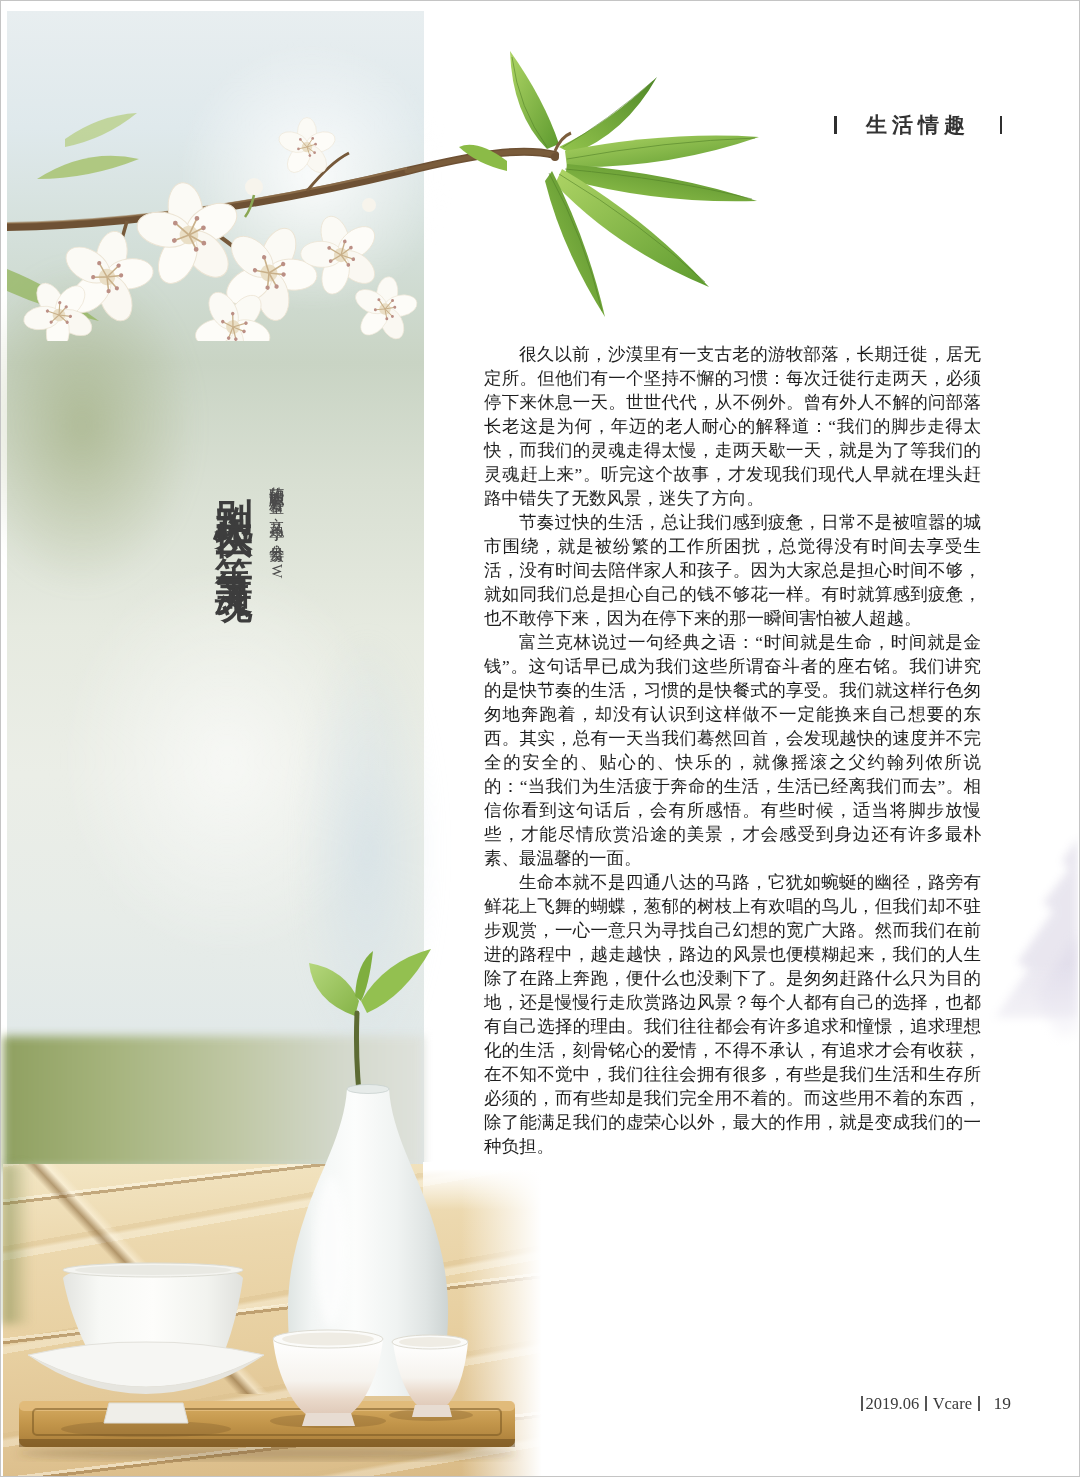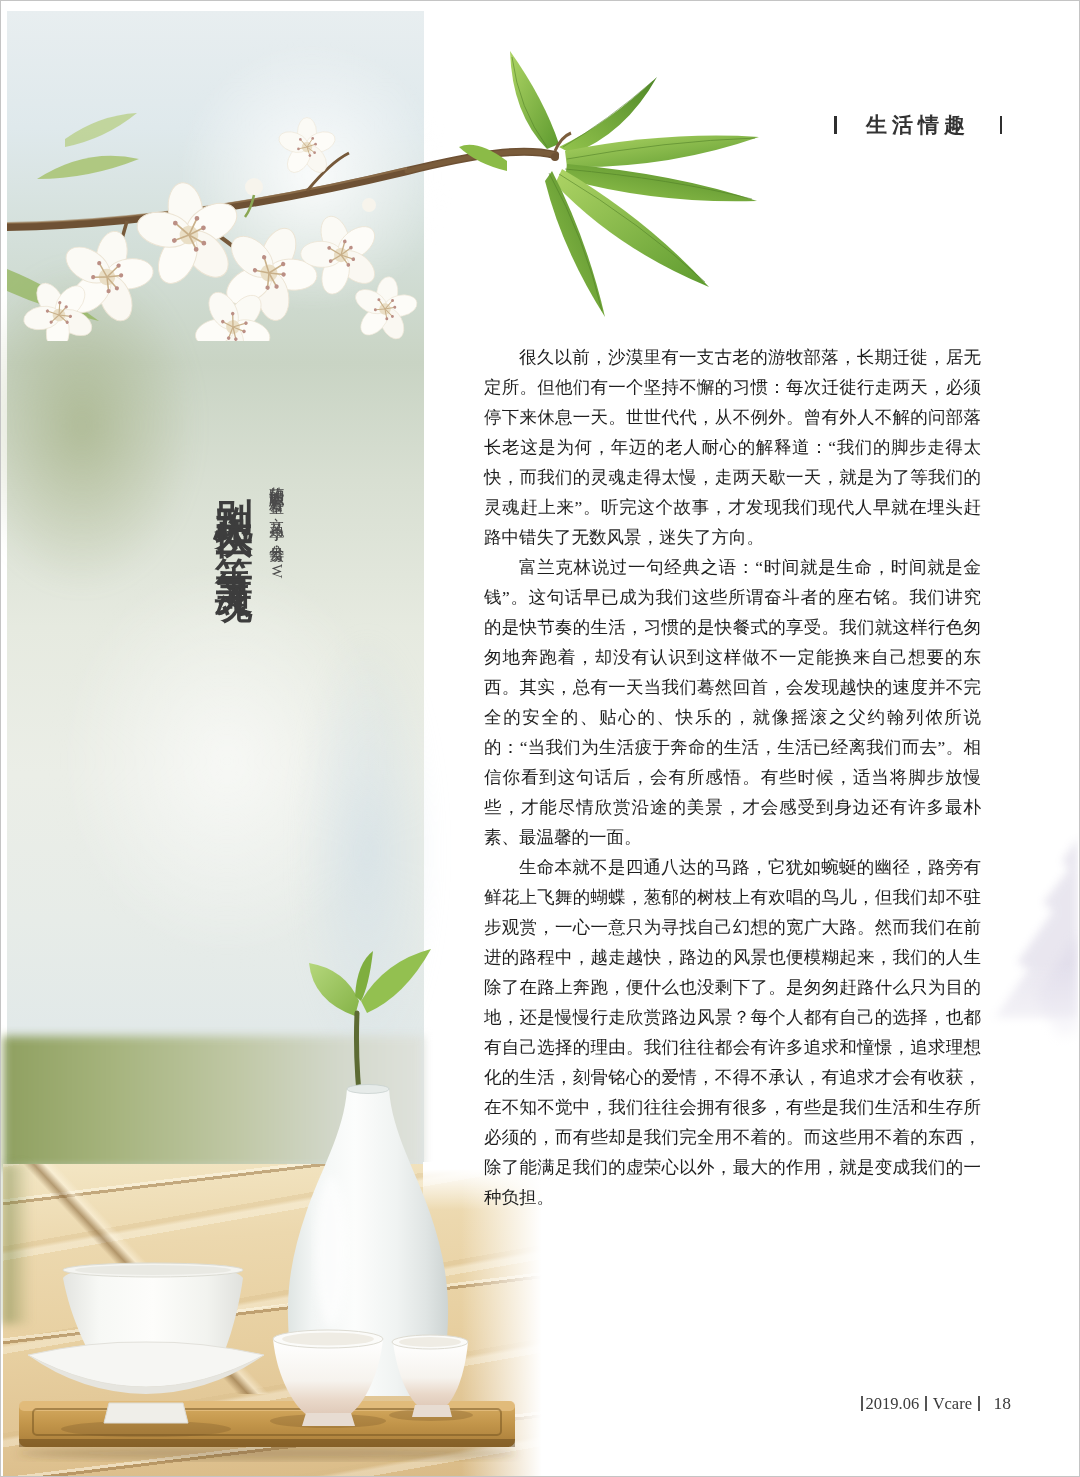--- a/index.html
+++ b/index.html
@@ -62,21 +62,21 @@
   .title-block{position:absolute;left:210px;top:468px;height:430px;z-index:4;display:flex;flex-direction:row;}
   .main-title{writing-mode:vertical-rl;text-orientation:mixed;
     font-family:"DejaVu Sans","Liberation Sans",sans-serif;font-weight:bold;
     font-size:38px;color:#3d3d3d;letter-spacing:7px;line-height:1.15;}
   .title-part2{display:inline-block;margin-top:30px;}
   .byline{writing-mode:vertical-rl;text-orientation:mixed;margin-left:11px;padding-top:6px;
     font-size:15px;color:#4a4a4a;letter-spacing:1.5px;line-height:1.4;}
 
   
   .article{position:absolute;left:483px;top:341px;width:497px;z-index:5;}
-  .article p{margin:0;text-indent:2em;font-size:17.5px;line-height:30px;
+  .article p{margin:0;text-indent:2em;font-size:17.5px;line-height:24px;
     text-align:justify;color:#1e1e1e;}
 
   
   .footer{position:absolute;left:852px;top:1392px;z-index:5;display:flex;align-items:center;
     font-size:16.5px;color:#3a3a3a;padding-left:8px;}
   .fbar{width:1.5px;height:15px;background:#555;margin:0 6px;}
   .fbar.first{margin-left:0;margin-right:3px;}
   .page-num{font-size:17.5px;margin-left:8px;}
 </style>
 </head>
@@ -293,26 +293,27 @@
 
   <div class="title-block">
     <div class="main-title">
       <span>别跑太快</span><span class="title-part2">等一等灵魂</span>
     </div>
     <div class="byline">药物研究中心分析室　文/马小翠　分类号：SW</div>
   </div>
 
   <div class="article">
     <p>很久以前，沙漠里有一支古老的游牧部落，长期迁徙，居无定所。但他们有一个坚持不懈的习惯：每次迁徙行走两天，必须停下来休息一天。世世代代，从不例外。曾有外人不解的问部落长老这是为何，年迈的老人耐心的解释道：“我们的脚步走得太快，而我们的灵魂走得太慢，走两天歇一天，就是为了等我们的灵魂赶上来”。听完这个故事，才发现我们现代人早就在埋头赶路中错失了无数风景，迷失了方向。</p>
+    <p>节奏过快的生活，总让我们感到疲惫，日常不是被喧嚣的城市围绕，就是被纷繁的工作所困扰，总觉得没有时间去享受生活，没有时间去陪伴家人和孩子。因为大家总是担心时间不够，就如同我们总是担心自己的钱不够花一样。有时就算感到疲惫，也不敢停下来，因为在停下来的那一瞬间害怕被人超越。</p>
     <p>富兰克林说过一句经典之语：“时间就是生命，时间就是金钱”。这句话早已成为我们这些所谓奋斗者的座右铭。我们讲究的是快节奏的生活，习惯的是快餐式的享受。我们就这样行色匆匆地奔跑着，却没有认识到这样做不一定能换来自己想要的东西。其实，总有一天当我们蓦然回首，会发现越快的速度并不完全的安全的、贴心的、快乐的，就像摇滚之父约翰列侬所说的：“当我们为生活疲于奔命的生活，生活已经离我们而去”。相信你看到这句话后，会有所感悟。有些时候，适当将脚步放慢些，才能尽情欣赏沿途的美景，才会感受到身边还有许多最朴素、最温馨的一面。</p>
     <p>生命本就不是四通八达的马路，它犹如蜿蜒的幽径，路旁有鲜花上飞舞的蝴蝶，葱郁的树枝上有欢唱的鸟儿，但我们却不驻步观赏，一心一意只为寻找自己幻想的宽广大路。然而我们在前进的路程中，越走越快，路边的风景也便模糊起来，我们的人生除了在路上奔跑，便什么也没剩下了。是匆匆赶路什么只为目的地，还是慢慢行走欣赏路边风景？每个人都有自己的选择，也都有自己选择的理由。我们往往都会有许多追求和憧憬，追求理想化的生活，刻骨铭心的爱情，不得不承认，有追求才会有收获，在不知不觉中，我们往往会拥有很多，有些是我们生活和生存所必须的，而有些却是我们完全用不着的。而这些用不着的东西，除了能满足我们的虚荣心以外，最大的作用，就是变成我们的一种负担。</p>
   </div>
 
   <div class="footer">
     <span class="fbar first"></span>
     <span>2019.06</span>
     <span class="fbar"></span>
     <span>Vcare</span>
     <span class="fbar"></span>
-    <span class="page-num">18</span>
+    <span class="page-num">19</span>
   </div>
 
 </div>
 
 </body></html>

